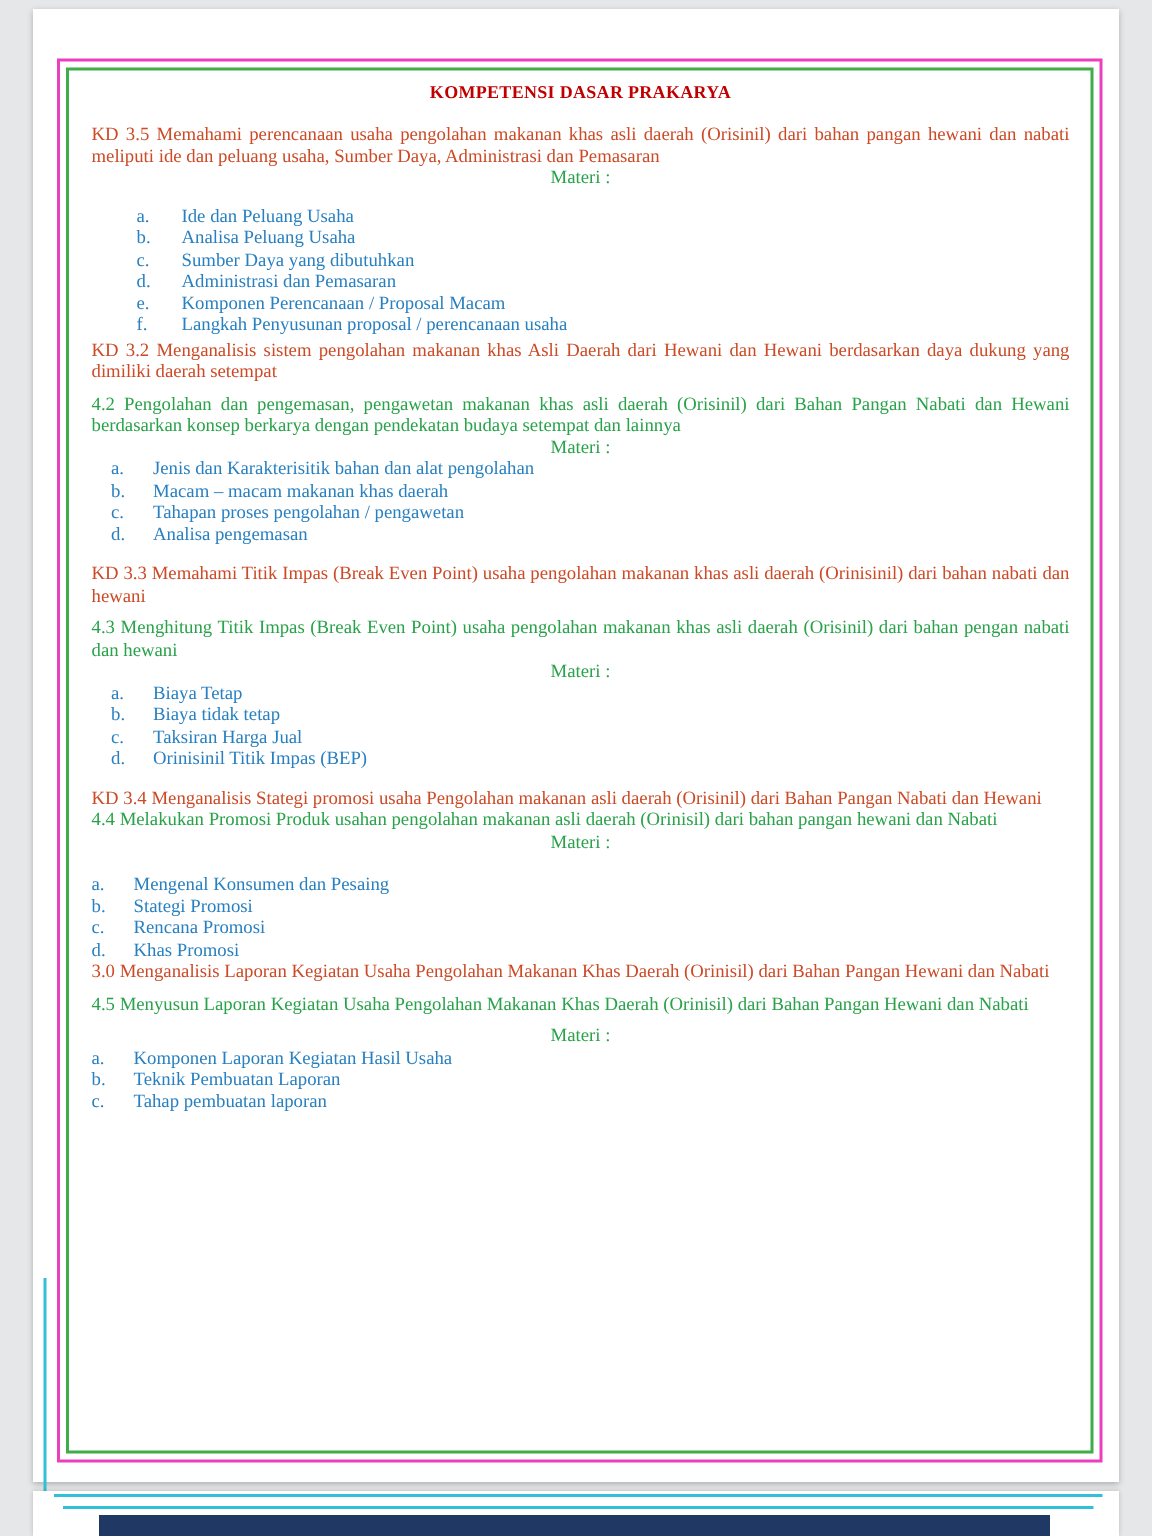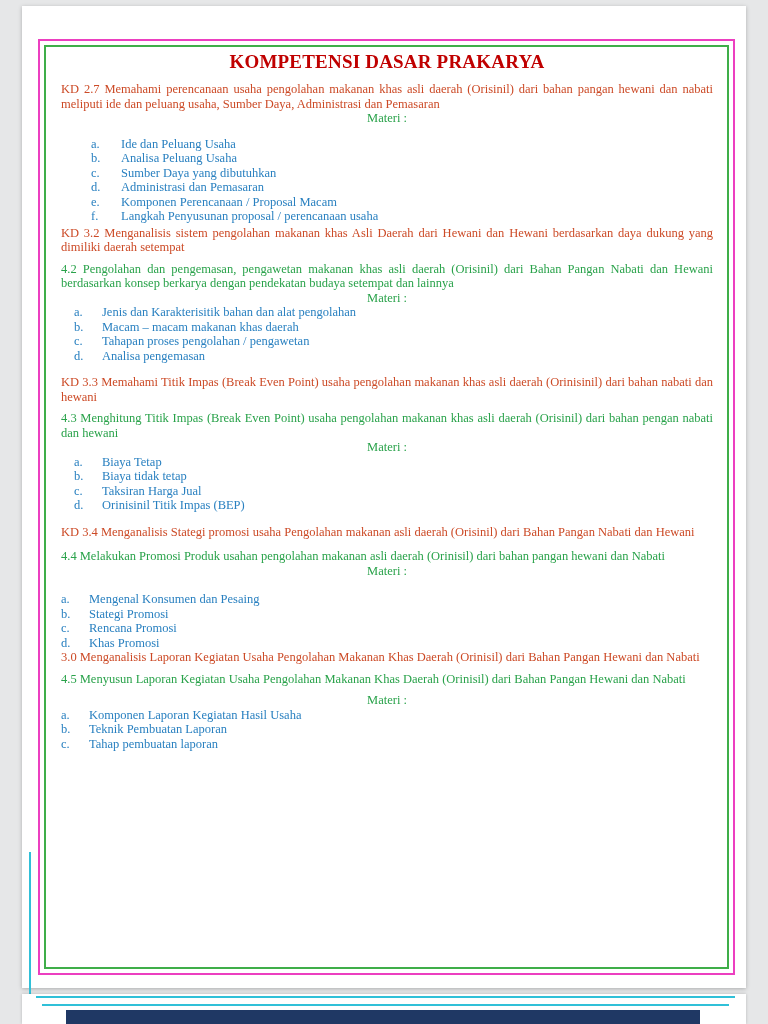--- a/index.html
+++ b/index.html
@@ -4,36 +4,36 @@
 <style>
   * { margin:0; padding:0; box-sizing:border-box; }
   html,body { width:768px; height:1024px; }
   body { background:#e6e7e8; font-family:"Liberation Serif", serif; overflow:hidden; }
   .viewport { position:relative; width:768px; height:1024px; background:var(--background,#e6e7e8); }
 
   .page1 { position:absolute; left:22px; top:6px; width:724px; height:982px; background:#ffffff; box-shadow:0 1px 4px rgba(0,0,0,.25); }
   .frame-outer { position:absolute; left:16px; right:11px; top:33px; bottom:13px; border:2px solid var(--frame_outer,#ec3fc0); padding:4px; }
   .frame-inner { width:100%; height:100%; border:2px solid var(--frame_inner,#3fae49); padding:7px 14px 0 15px; overflow:hidden; }
 
-  .doc-title { text-align:center; color:var(--title,#c00000); font-size:19px; font-weight:bold; line-height:15px; margin-bottom:13px; letter-spacing:.2px; }
+  .doc-title { text-align:center; color:var(--title,#c00000); font-size:12px; font-weight:bold; line-height:15px; margin-bottom:13px; letter-spacing:.2px; }
 
   p { font-size:12.5px; line-height:14.5px; text-align:justify; }
   p.kd { color:var(--kd_text,#cc4a26); }
   p.skill { color:var(--skill_text,#29a24a); }
   p.materi { color:var(--skill_text,#29a24a); text-align:center; }
 
   .list { color:var(--item_text,#2980c0); font-size:12.5px; line-height:14.5px; }
   .list-item { display:flex; }
   .letter { flex:0 0 28px; }
   .indent-lg { padding-left:30px; }
   .indent-lg .letter { flex-basis:30px; }
   .indent-md { padding-left:13px; }
   .indent-sm { padding-left:0; }
 
-  .mt7{margin-top:7px} .mt9{margin-top:2px} .mt10{margin-top:10px}
+  .mt7{margin-top:7px} .mt9{margin-top:2px} .mt10{}
   .mt11{margin-top:11px} .mt12{margin-top:12px} .mt13{margin-top:13px} .mt14{margin-top:14px}
 
   .cyan-vline { position:absolute; left:29px; top:852px; width:2px; height:172px; background:var(--accent_cyan,#30c0d8); }
 
   .page2 { position:absolute; left:22px; top:994px; width:724px; height:30px; background:#ffffff; box-shadow:0 0 3px rgba(0,0,0,.2); }
   .page2-line1 { position:absolute; left:14px; right:11px; top:2px; height:2px; background:var(--accent_cyan,#30c0d8); }
   .page2-line2 { position:absolute; left:20px; right:17px; top:10px; height:2px; background:var(--accent_cyan,#30c0d8); }
   .navy-bar { position:absolute; left:44px; right:46px; top:16px; bottom:0; background:var(--navy_bar,#1f3864); }
 </style>
 </head>
@@ -41,21 +41,21 @@
 
 <div class="viewport">
 
   <div class="page1">
     <div class="frame-outer">
       <div class="frame-inner">
 
         <h1 class="doc-title">KOMPETENSI DASAR PRAKARYA</h1>
 
         <section>
-          <p class="kd">KD 2.7 Memahami perencanaan usaha pengolahan makanan khas asli daerah (Orisinil) dari bahan pangan hewani dan nabati meliputi ide dan peluang usaha, Sumber Daya, Administrasi dan Pemasaran</p>
+          <p class="kd">KD 3.5 Memahami perencanaan usaha pengolahan makanan khas asli daerah (Orisinil) dari bahan pangan hewani dan nabati meliputi ide dan peluang usaha, Sumber Daya, Administrasi dan Pemasaran</p>
           <p class="materi">Materi :</p>
           <div class="list indent-lg mt11">
             <div class="list-item">
                 <span class="letter">a.</span>
                 <span class="item-text">Ide dan Peluang Usaha</span>
               </div>
             <div class="list-item">
                 <span class="letter">b.</span>
                 <span class="item-text">Analisa Peluang Usaha</span>
               </div>

